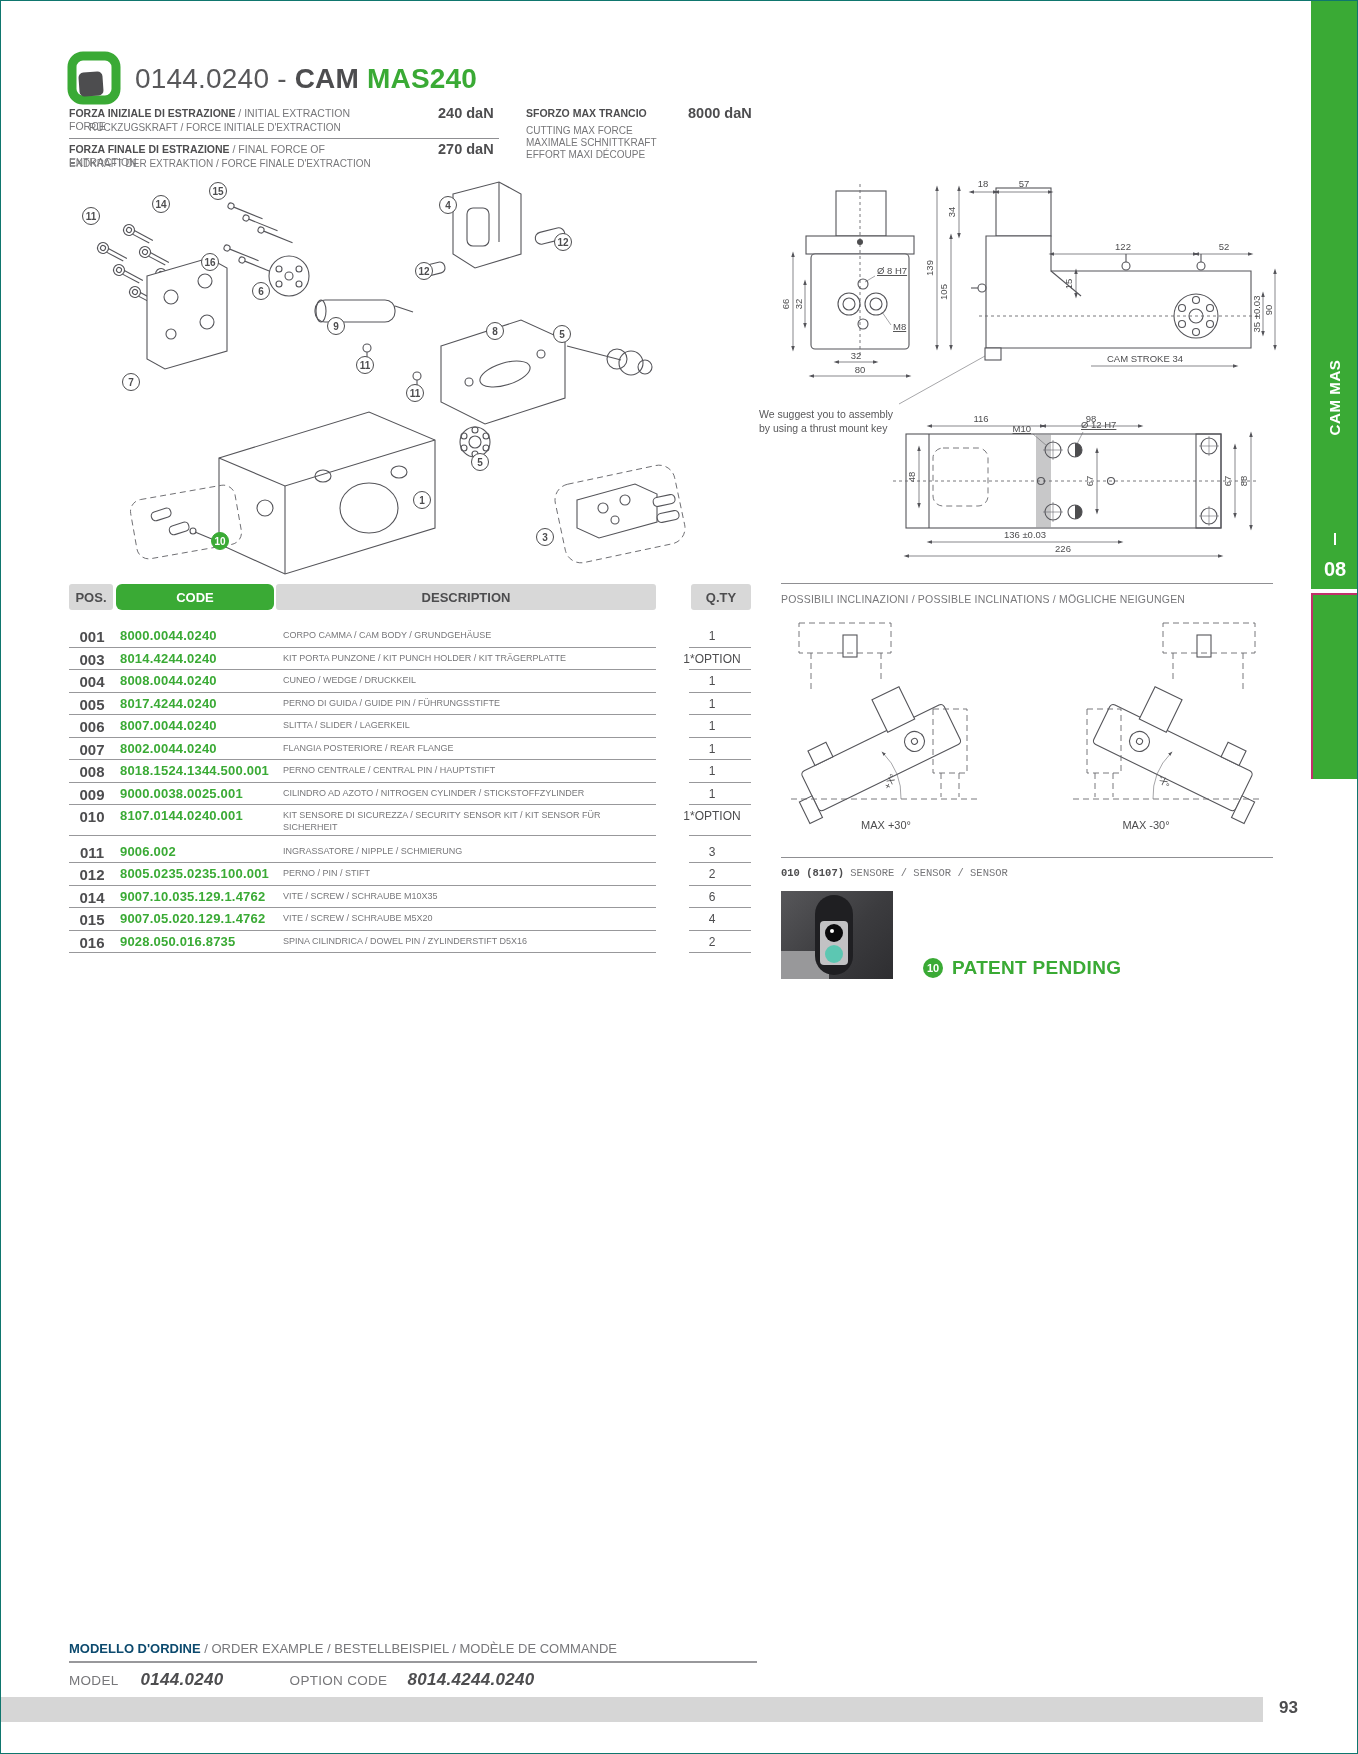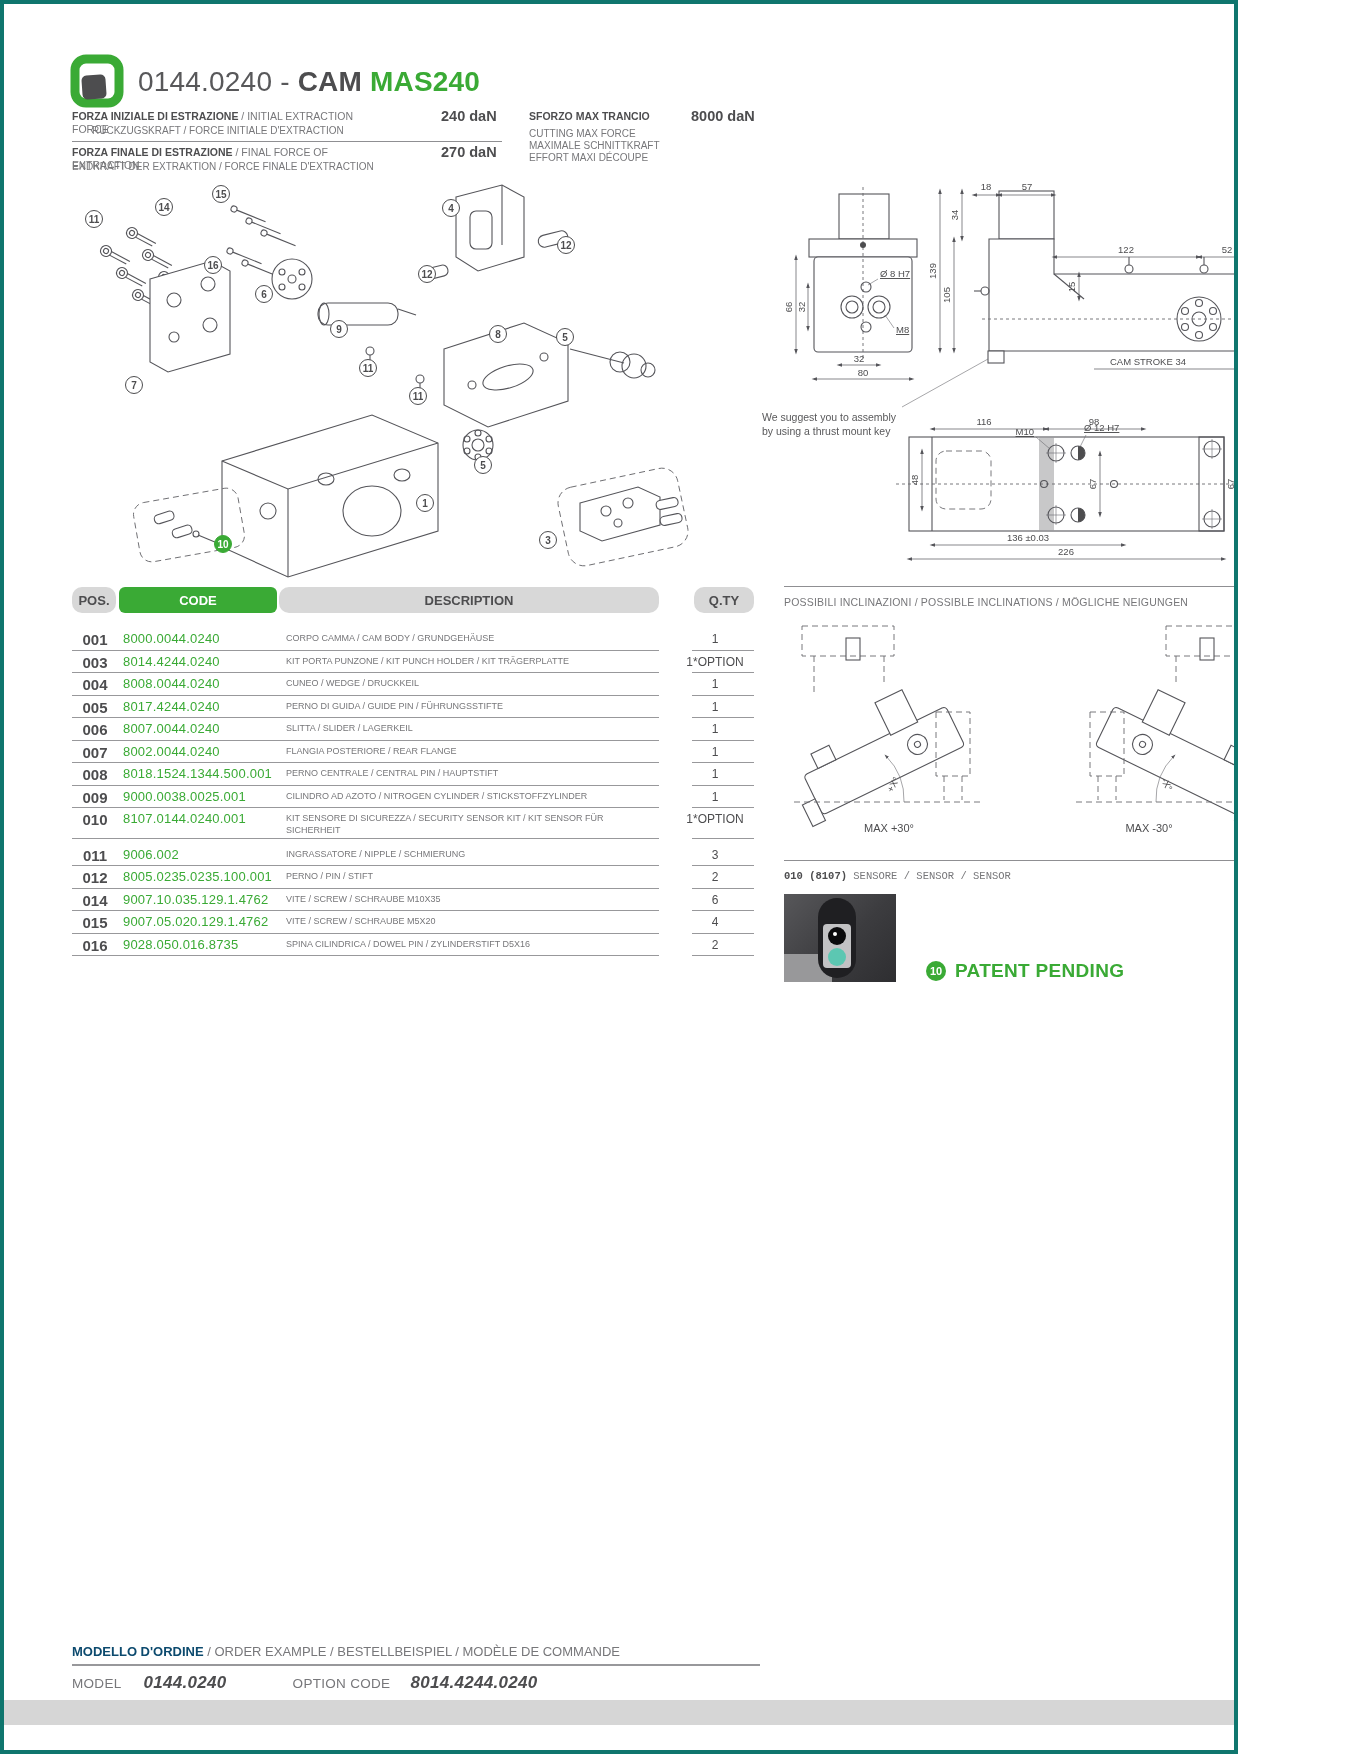--- a/index.html
+++ b/index.html
@@ -1,18 +1,18 @@
 <!DOCTYPE html>
 <html><head>
 <meta charset="utf-8">
 <style>
   html,body{margin:0;padding:0;background:#fff;}
-  .page{position:relative;width:1238px;height:1754px;background:#fff;overflow:hidden;
+  .page{position:relative;width:1358px;height:1754px;background:#fff;overflow:hidden;
         font-family:"Liberation Sans","DejaVu Sans",sans-serif;color:#4d4d4f;
-        border:4px solid #0f766e;box-sizing:border-box;}
+        border:1px solid #0f766e;box-sizing:border-box;}
   
   .logo{position:absolute;left:66px;top:50px;width:56px;height:56px;}
   .title{position:absolute;left:134px;top:62px;font-size:28px;letter-spacing:.2px;white-space:nowrap;}
   .title .code{font-weight:400;color:#58585a;}
   .title .cam{font-weight:bold;color:#4d4d4f;}
   .title .model{font-weight:bold;color:#3aaa35;}
   
   .spec-main{font-size:10.5px;line-height:1.2;}
   .spec-main b{color:#4d4d4f;}
   .spec-main span{color:#77777a;}
@@ -32,34 +32,34 @@
   svg .dark{fill:#4d4d4f;stroke:none;}
   svg .band{fill:#9a9a9c;opacity:.55;stroke:none;}
   .balloon{position:absolute;width:18px;height:18px;border:1.4px solid #4d4d4f;border-radius:50%;
            background:#fff;font-size:10px;font-weight:bold;color:#4d4d4f;display:flex;
            align-items:center;justify-content:center;box-sizing:border-box;}
   .balloon.accent{background:#3aaa35;border-color:#3aaa35;color:#fff;}
   .note{position:absolute;left:758px;top:406px;font-size:10.5px;color:#58585a;line-height:1.35;}
   
   .ptable{position:absolute;left:68px;top:583px;width:682px;}
   .thead{display:flex;align-items:stretch;height:26px;}
-  .hbox{background:#d8d8d8;border-radius:10px;font-size:13px;font-weight:bold;color:#4d4d4f;
+  .hbox{background:#d8d8d8;border-radius:3px;font-size:13px;font-weight:bold;color:#4d4d4f;
         display:flex;align-items:center;justify-content:center;}
   .h-pos{width:44px;}
   .h-code{width:158px;margin-left:3px;background:#3aaa35;color:#fff;border-radius:6px;}
   .h-desc{width:380px;margin-left:2px;text-align:right;}
   .h-qty{width:60px;margin-left:35px;text-align:right;}
   .tbody{margin-top:15px;}
   .trow{position:relative;display:grid;grid-template-columns:46px 168px 390px 78px;
         padding:3px 0 2.5px;}
   .trow::before{content:"";position:absolute;left:0;right:95px;bottom:0;height:1px;background:#98989b;}
   .trow::after{content:"";position:absolute;left:620px;right:0;bottom:0;height:1px;background:#98989b;}
   .trow.group-end{margin-bottom:5px;}
   .c-pos{font-weight:bold;font-size:15px;color:#4d4d4f;text-align:center;}
-  .c-code{font-weight:normal;font-size:13px;color:#3aaa35;letter-spacing:.2px;padding-left:5px;}
+  .c-code{font-weight:bold;font-size:13px;color:#3aaa35;letter-spacing:.2px;padding-left:5px;}
   .c-desc{font-size:9px;color:#77777a;line-height:1.3;padding-top:2px;padding-right:30px;}
   .c-qty{font-size:12px;color:#4d4d4f;text-align:center;padding-top:1px;}
   
   .hline{position:absolute;height:1px;background:#8f8f92;}
   .incl-title{position:absolute;left:780px;top:592px;font-size:10.5px;color:#77777a;letter-spacing:.2px;}
   .sensor-label{position:absolute;left:780px;top:866px;font-size:10.5px;color:#77777a;font-family:Liberation Mono, monospace;}
   .sensor-label b{color:#4d4d4f;}
   .photo{position:absolute;left:780px;top:890px;width:112px;height:88px;
          background:linear-gradient(135deg,#57575a 0%,#3c3c3f 55%,#2e2e31 100%);overflow:hidden;}
   .ph-light{position:absolute;left:0;bottom:0;width:48px;height:28px;background:#98989a;}

